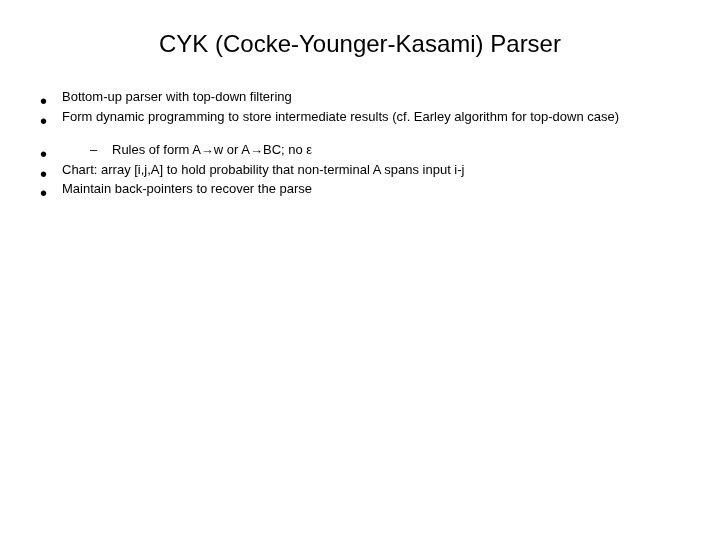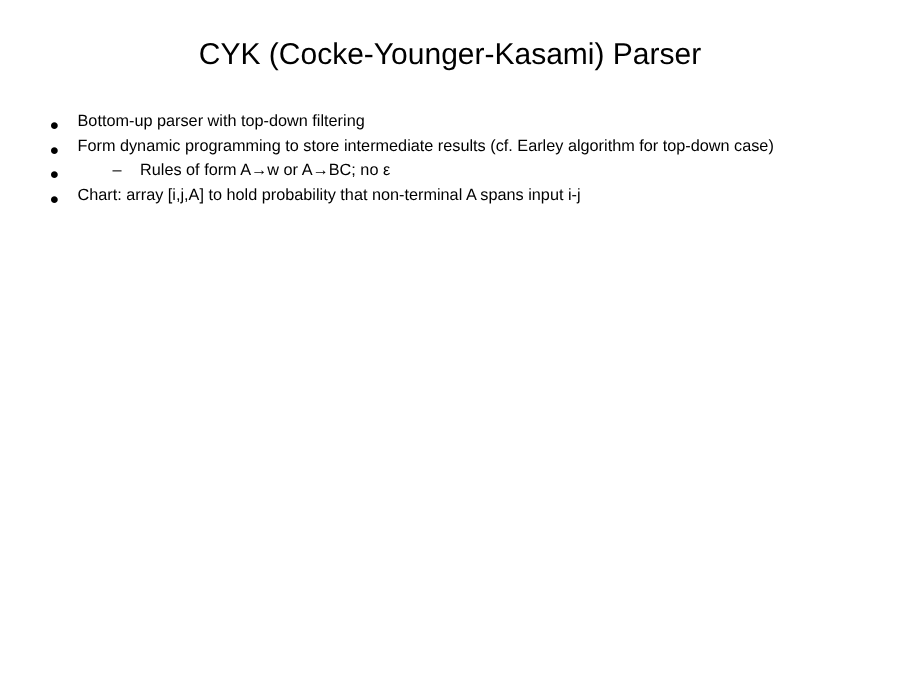--- a/index.html
+++ b/index.html
@@ -38,21 +38,21 @@
   ul.outer > li::before {
     content: "•";
     position: absolute;
     left: 0;
     top: 0;
     font-size: 20px;
   }
   ul.inner {
     list-style: none;
     padding-left: 28px;
-    margin: 2px 0 2px 0;
+    margin: 16px 0 2px 0;
   }
   ul.inner > li {
     position: relative;
     padding-left: 22px;
     margin-bottom: 2px;
   }
   ul.inner > li::before {
     content: "–";
     position: absolute;
     left: 0;
@@ -84,14 +84,17 @@
     <li>
       <ul class="inner">
         <li>
           <span>Rules of form A→w or A→BC; no ε</span>
         </li>
       </ul>
     </li>
     <li>
       <span>Chart: array [i,j,A] to hold probability that non-terminal A spans input i-j</span>
     </li>
+    <li>
+      <span>Maintain back-pointers to recover the parse</span>
+    </li>
   </ul>
 </div>
 
 </body></html>

